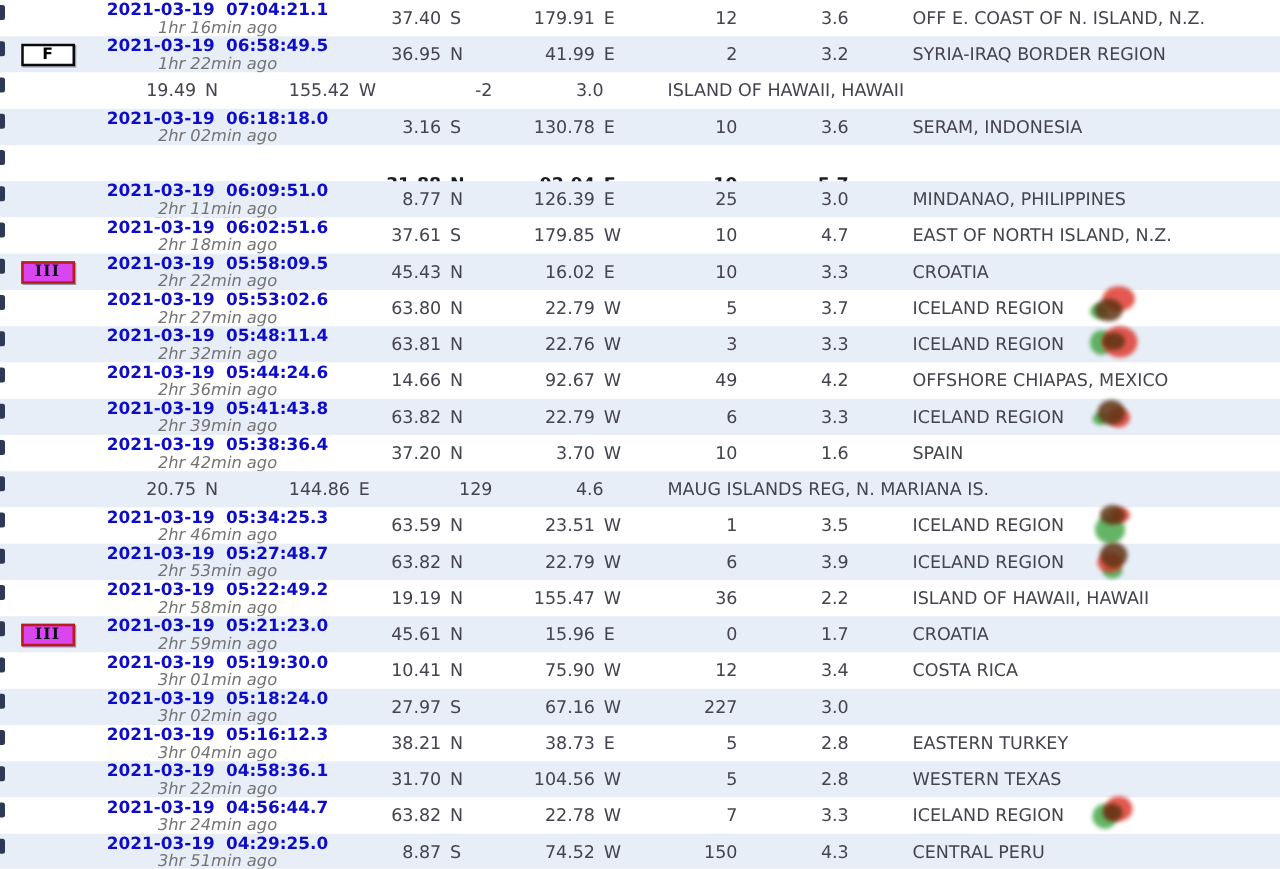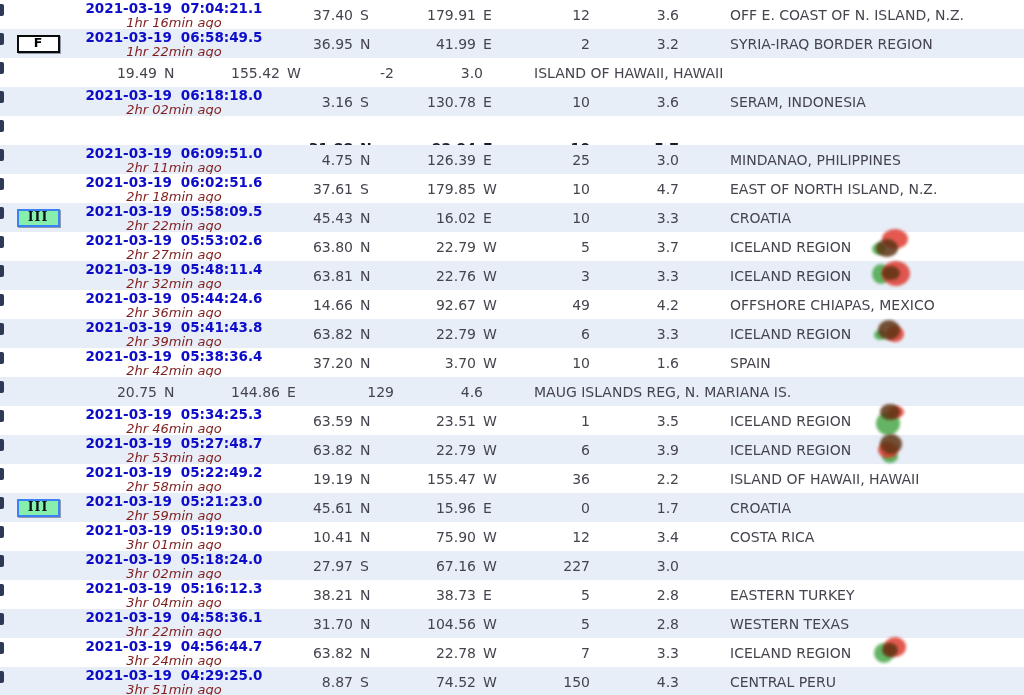--- a/index.html
+++ b/index.html
@@ -23,32 +23,32 @@
   .badge{
     box-sizing:border-box;min-width:43px;height:18px;padding:0 6px;
     display:flex;align-items:center;justify-content:center;
     font-size:12.5px;font-weight:bold;line-height:1;cursor:pointer;
   }
   .badge-f{
     background:#ffffff;border:2px solid #0a0a0a;color:#000000;
     box-shadow:1px 1px 0 rgba(40,50,80,.45);
   }
   .badge-iii{
-    background:#86efac;border:2px solid #3b82f6;color:#091018;
+    background:#d946ef;border:2px solid #b91c1c;color:#091018;
     font-family:"DejaVu Serif","Liberation Serif",serif;letter-spacing:1px;
     box-shadow:1px 1px 0 rgba(40,50,80,.45);
   }
   .date-cell{width:196px;flex-direction:column;justify-content:flex-start;align-items:center;}
   .date-link{
     display:block;padding-top:1px;line-height:15px;white-space:nowrap;
     color:#0d0dc9;font-weight:bold;font-size:13.5px;text-decoration:none;cursor:pointer;
   }
   .date-link .t{margin-left:9px;}
   .ago{
-    line-height:13px;font-size:13px;font-style:italic;color:#7f1d1d;white-space:nowrap;
+    line-height:13px;font-size:13px;font-style:italic;color:#737373;white-space:nowrap;
   }
   .num{justify-content:flex-end;white-space:nowrap;}
   .lat-val{width:81px;}
   .hemi{width:28px;justify-content:flex-start;padding-left:7px;box-sizing:border-box;}
   .lon-val{width:95px;}
   .depth-val{width:86px;}
   .mag-val{width:89px;}
   .region-cell{flex:1;padding-left:51px;box-sizing:border-box;white-space:nowrap;overflow:hidden;}
   
   .bold-row .cell{color:#151c28;font-weight:bold;margin-top:32px;}
@@ -171,21 +171,21 @@
   </div>
     <div class="row stripe">
     <span class="edge-mark"></span>
     <div class="cell badge-cell">
       
     </div>
     <div class="cell date-cell">
       <a class="date-link"><span class="d">2021-03-19</span><span class="t">06:09:51.0</span></a>
       <div class="ago">2hr 11min ago</div>
     </div>
-    <div class="cell num lat-val">4.75</div>
+    <div class="cell num lat-val">8.77</div>
     <div class="cell hemi">N</div>
     <div class="cell num lon-val">126.39</div>
     <div class="cell hemi">E</div>
     <div class="cell num depth-val">25</div>
     <div class="cell num mag-val">3.0</div>
     <div class="cell region-cell">MINDANAO, PHILIPPINES</div>
 
   </div>
     <div class="row">
     <span class="edge-mark"></span>

